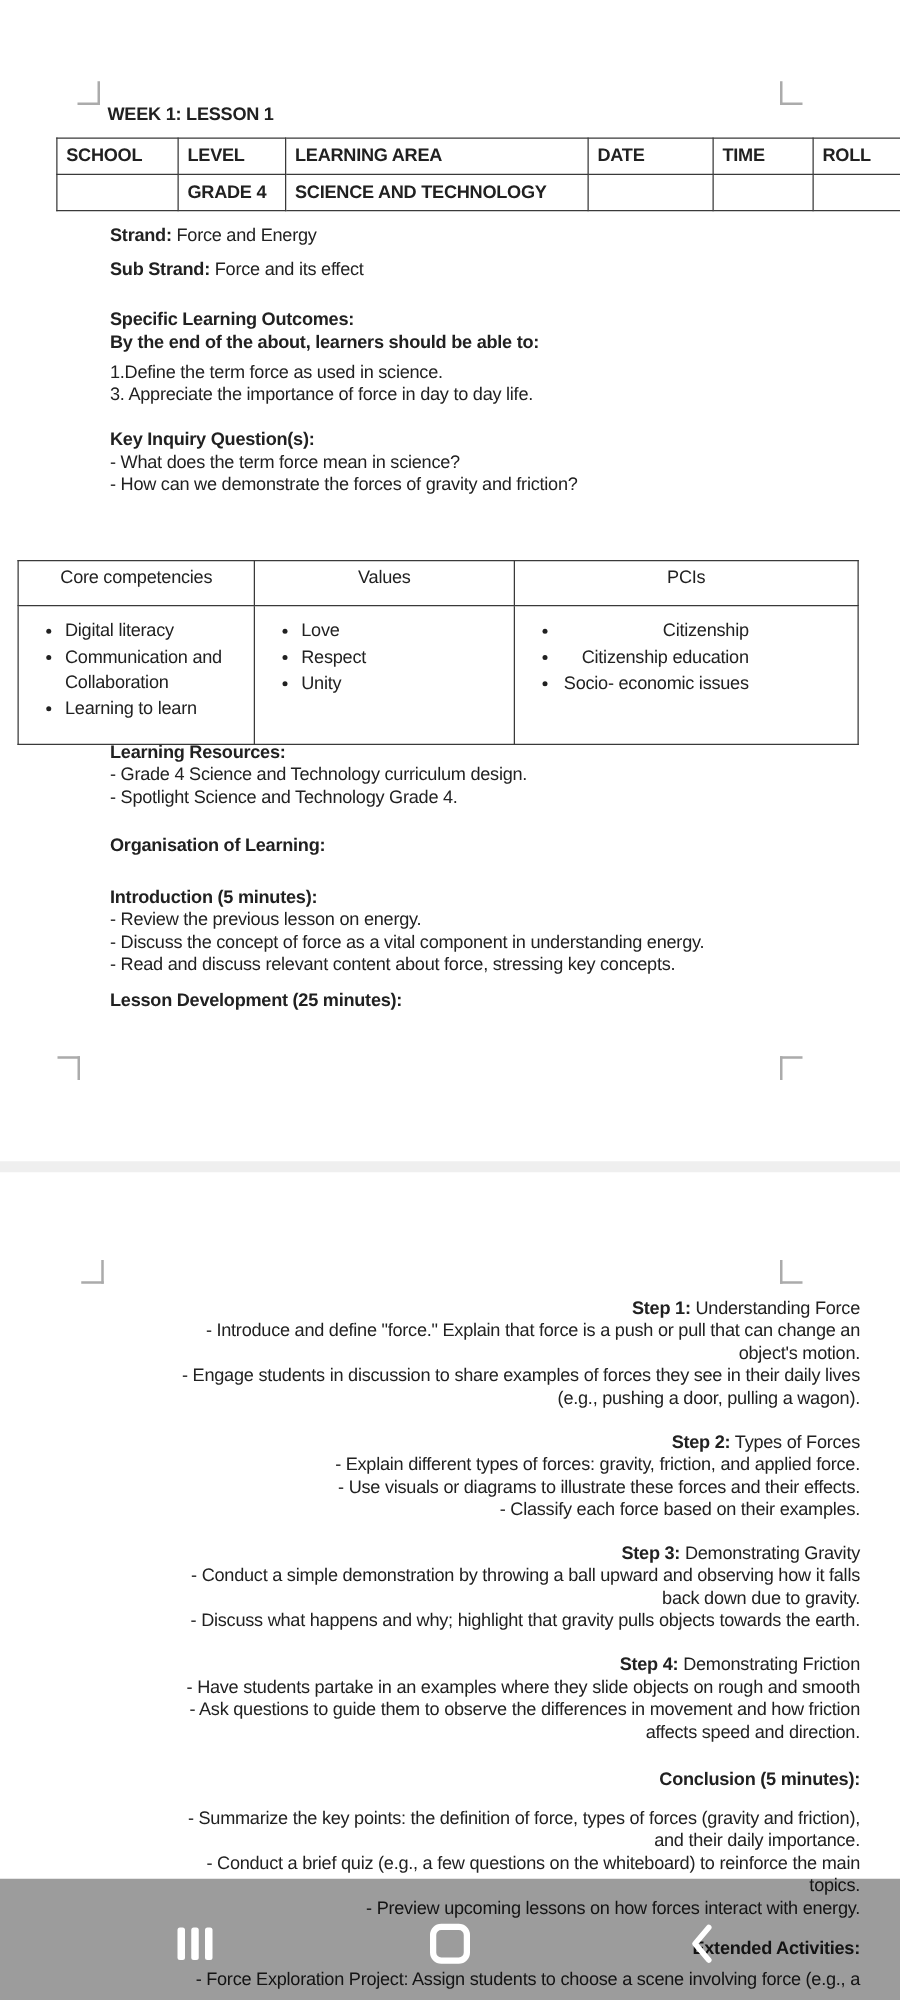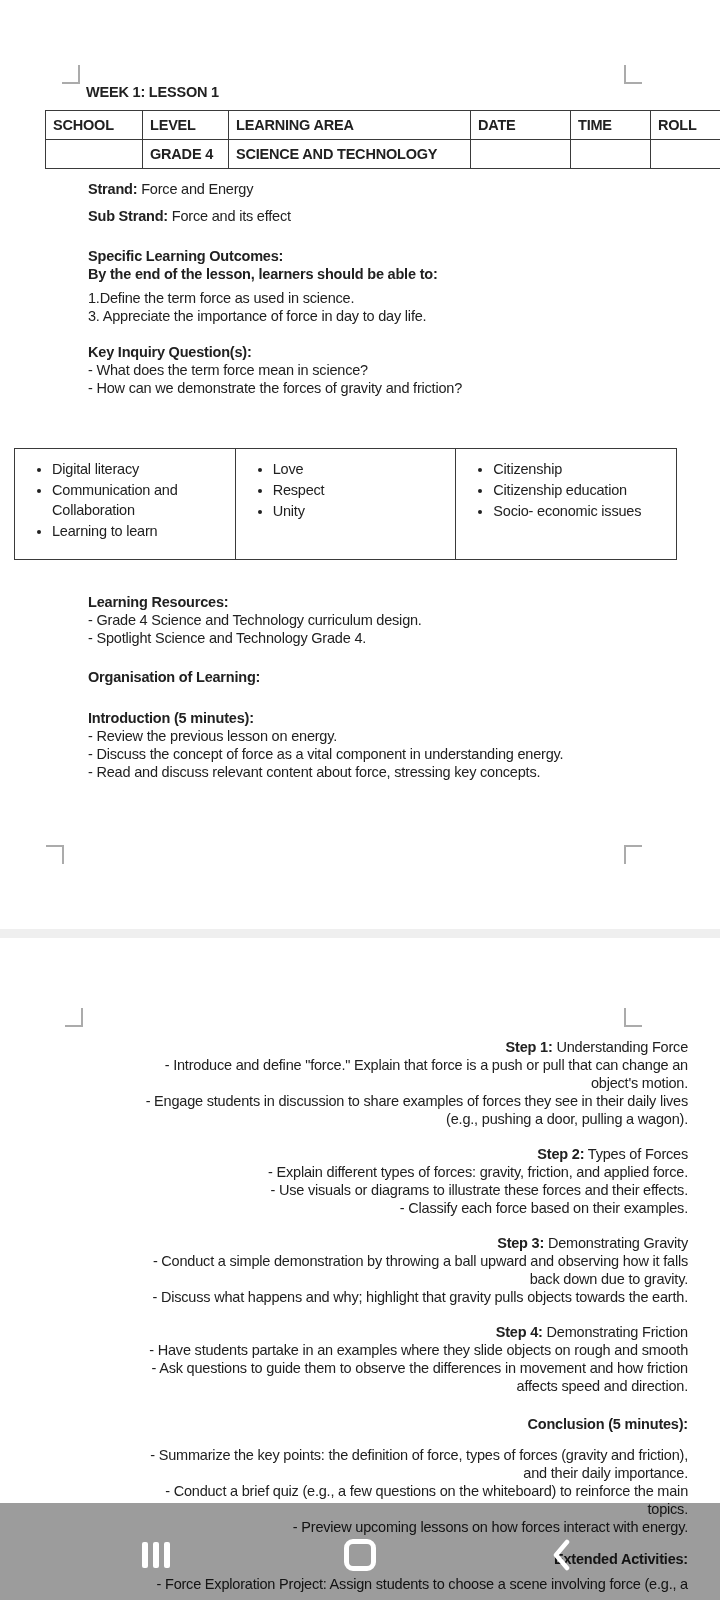--- a/index.html
+++ b/index.html
@@ -50,21 +50,21 @@
   
   .comp-table{position:absolute;left:14px;top:448px;width:663px;border-collapse:collapse;table-layout:fixed;}
   .comp-table td{border:1px solid #3a3a3a;font-size:14.5px;letter-spacing:-0.2px;vertical-align:top;}
   .comp-table .hdr td{height:29px;text-align:center;padding-top:5px;font-weight:400;}
   .comp-table .bdy td{height:108px;}
   .col-core{width:186px;}.col-values{width:205px;}.col-pcis{width:272px;}
   .comp-table ul{margin:9px 0 0 10px;padding-left:26px;}
   .comp-table li{line-height:20px;margin-bottom:1px;}
   .ul-core{width:135px;}
   .ul-values{width:100px;}
-  .ul-pcis{width:150px;}
+  .ul-pcis{width:150px;text-align:right;}
 
   
   .nav-overlay{position:absolute;top:1503px;left:0;width:720px;height:97px;background:rgba(0,0,0,0.39);}
   .recents{position:absolute;left:142px;top:39px;width:28px;height:26px;}
   .recents span{position:absolute;top:0;width:6px;height:26px;background:#ffffff;border-radius:2px;}
   .recents .b1{left:0;}.recents .b2{left:11px;}.recents .b3{left:22px;}
   .home{position:absolute;left:344px;top:36px;width:32px;height:32px;border:5px solid #ffffff;border-radius:9px;box-sizing:border-box;}
   .back{position:absolute;left:551px;top:36px;}
 </style>
 </head>
@@ -94,20 +94,25 @@
         <td>SCIENCE AND TECHNOLOGY</td>
         <td></td>
         <td></td>
         <td></td>
       </tr>
       </tbody>
     </table>
 
     <table class="comp-table">
       <tbody>
+      <tr class="hdr">
+        <td class="col-core">Core competencies</td>
+        <td class="col-values">Values</td>
+        <td class="col-pcis">PCIs</td>
+      </tr>
       <tr class="bdy">
         <td>
           <ul class="ul-core">
             <li>Digital literacy</li>
             <li>Communication and Collaboration</li>
             <li>Learning to learn</li>
           </ul>
         </td>
         <td>
           <ul class="ul-values">
@@ -127,40 +132,41 @@
       </tbody>
     </table>
 
     <div class="content">
       <p class="line t-title">WEEK 1: LESSON 1</p>
 
       <p class="line t-strand"><span class="b">Strand:</span> <span>Force and Energy</span></p>
       <p class="line t-substrand"><span class="b">Sub Strand:</span> <span>Force and its effect</span></p>
 
       <p class="line b t-outhead">Specific Learning Outcomes:</p>
-      <p class="line b">By the end of the lesson, learners should be able to:</p>
+      <p class="line b">By the end of the about, learners should be able to:</p>
 
       <p class="line t-outfirst">1.Define the term force as used in science.</p>
       <p class="line">3. Appreciate the importance of force in day to day life.</p>
 
       <p class="line b t-inqhead">Key Inquiry Question(s):</p>
       <p class="line">- What does the term force mean in science?</p>
       <p class="line">- How can we demonstrate the forces of gravity and friction?</p>
 
       <p class="line b t-reshead">Learning Resources:</p>
       <p class="line">- Grade 4 Science and Technology curriculum design.</p>
       <p class="line">- Spotlight Science and Technology Grade 4.</p>
 
       <p class="line b t-orghead">Organisation of Learning:</p>
 
       <p class="line b t-introhead">Introduction (5 minutes):</p>
       <p class="line">- Review the previous lesson on energy.</p>
       <p class="line">- Discuss the concept of force as a vital component in understanding energy.</p>
       <p class="line">- Read and discuss relevant content about force, stressing key concepts.</p>
 
+      <p class="line b t-lessondev">Lesson Development (25 minutes):</p>
     </div>
   </div>
 
   <div class="gap-band"></div>
 
   <div class="page" id="page2">
     <div class="mark tl" style="left:65px;top:70px;"></div>
     <div class="mark tr" style="left:624px;top:70px;"></div>
 
     <div class="content">

